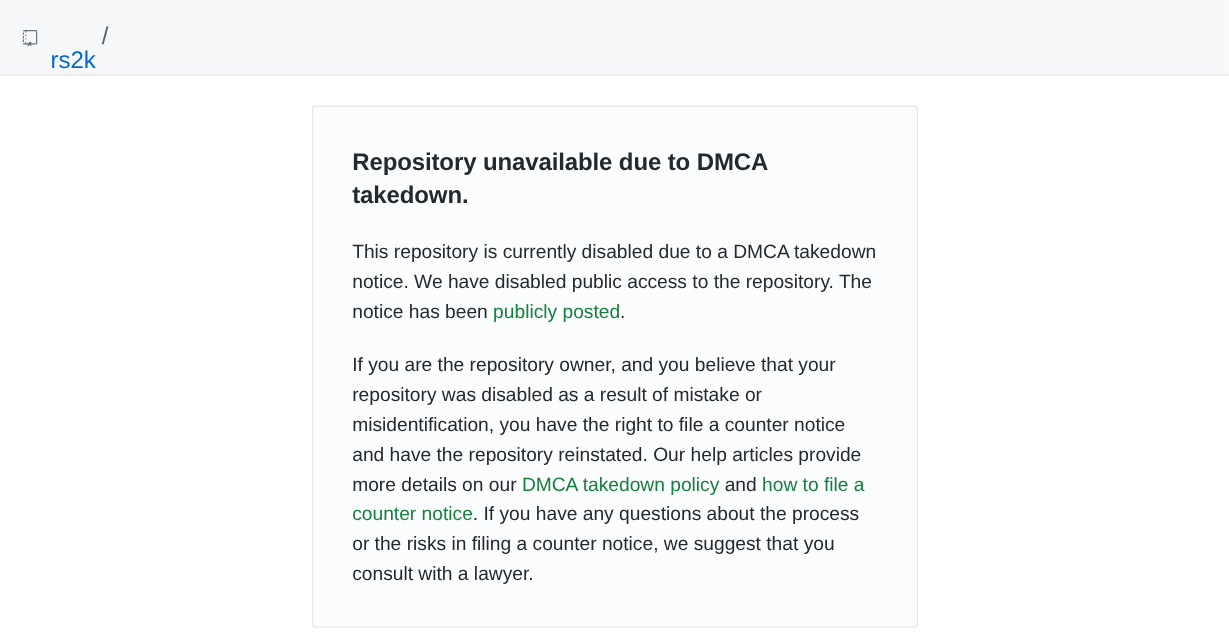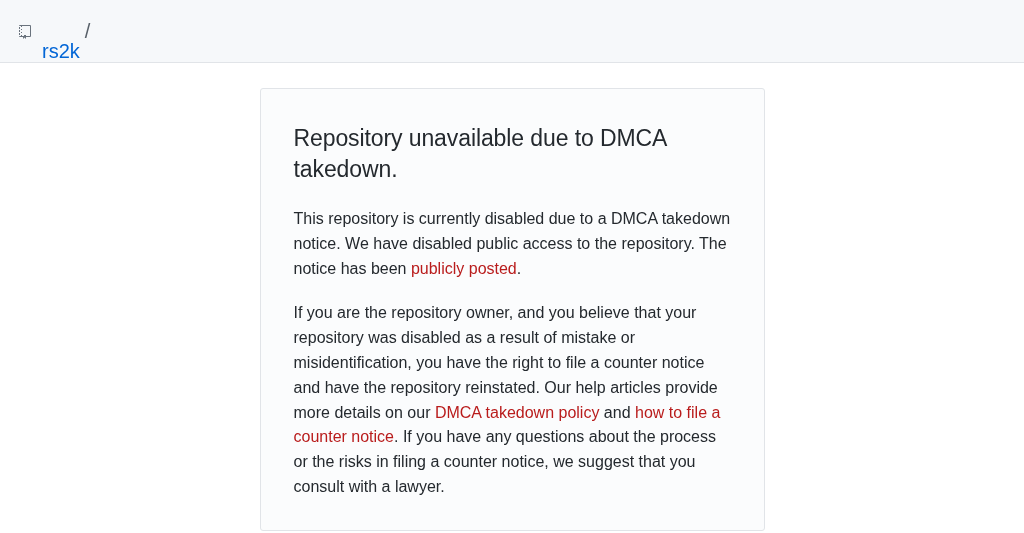--- a/index.html
+++ b/index.html
@@ -67,35 +67,35 @@
   .notice-card {
     width: 505px;
     box-sizing: border-box;
     border: 1px solid #e1e4e8;
     border-radius: 3px;
     background: #fbfcfd;
     padding: 34px 33px 30px 33px;
   }
   .notice-title {
     margin: 0 0 22px 0;
-    font-size: 23px;
+    font-size: 20px;
     line-height: 1.35;
-    font-weight: 400;
+    font-weight: 700;
     color: #24292e;
     letter-spacing: -0.1px;
   }
   .notice-para {
     margin: 0 0 20px 0;
     font-size: 16px;
     line-height: 1.55;
     color: #24292e;
   }
   .notice-para:last-child { margin-bottom: 0; }
   .notice-para a {
-    color: #b91c1c;
+    color: #15803d;
     text-decoration: none;
   }
 </style>
 </head>
 <body>
 
 <div class="repo-header">
   <div class="breadcrumb">
     <span class="repo-icon">
       <svg width="16" height="16" viewBox="0 0 16 16" aria-hidden="true">

